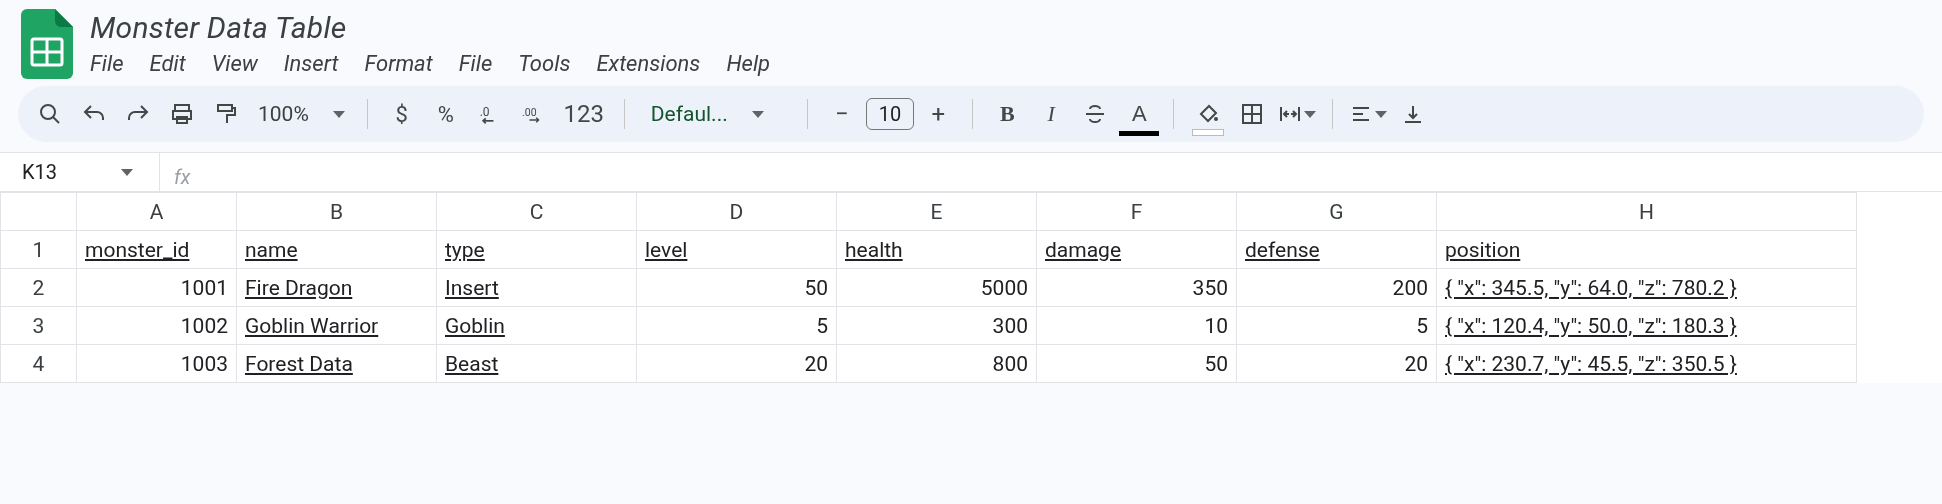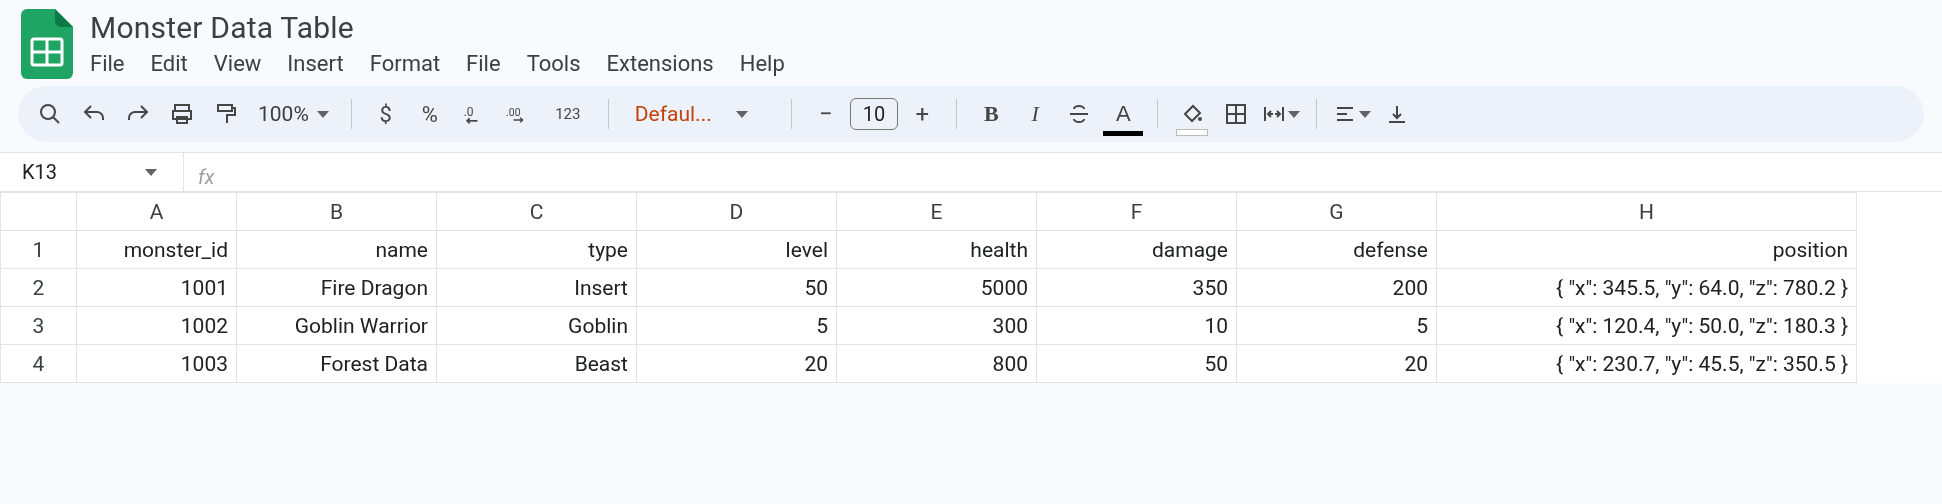--- a/index.html
+++ b/index.html
@@ -30,21 +30,21 @@
     gap: 14px;
   }
   .logo-wrap {
     width: 58px; height: 72px;
     display: flex; align-items: center; justify-content: center;
   }
   .logo {
     width: 52px; height: 70px;
     position: relative;
   }
-  .title-block { display: flex; flex-direction: column; }
+  .title-block { display: flex; flex-direction: column; font-style: italic; }
   .doc-title {
     font-size: 30px;
     color: #3c4043;
     padding: 2px 0 0 0;
     letter-spacing: 0.2px;
   }
   .menubar {
     display: flex;
     gap: 26px;
     padding: 6px 0 10px 0;
@@ -70,26 +70,26 @@
     min-width: 36px; height: 36px;
     border-radius: 6px;
     color: var(--icon);
     cursor: pointer;
   }
   .tbtn svg { width: 24px; height: 24px; stroke: currentColor; fill: none; stroke-width: 2; }
   .tdivider {
     width: 1px; height: 30px; background: var(--divider); margin: 0 8px;
   }
   .zoom {
-    display: flex; align-items: center; gap: 4px;
+    display: flex; align-items: center; gap: 20px;
     font-size: 21px; color: #3c4043; padding: 0 6px;
   }
   .font-select {
     display: flex; align-items: center; gap: 20px;
-    font-size: 21px; color: #c2410c;
+    font-size: 21px; color: #14532d;
     padding: 0 10px;
     min-width: 150px;
   }
   .size-group {
     display: flex; align-items: center; gap: 6px;
   }
   .size-box {
     border: 1.5px solid #747775;
     border-radius: 6px;
     padding: 3px 12px;
@@ -120,21 +120,21 @@
   .fxbar {
     display: flex; align-items: center;
     border-top: 1px solid var(--border);
     border-bottom: 1px solid var(--border);
     background: #fff;
     height: 40px;
   }
   .namebox {
     display: flex; align-items: center;
     padding: 0 26px 0 22px;
-    width: 184px;
+    width: 160px;
     font-size: 20px;
     color: #202124;
     border-right: 1px solid var(--border);
     height: 100%;
     gap: 14px;
     justify-content: space-between;
   }
   .fx {
     display:flex; align-items:center; gap:6px;
     padding: 0 14px;
@@ -169,21 +169,21 @@
   table.sheet th.corner {
     background:#fff;
   }
   table.sheet td.rowhdr {
     text-align: center;
     color: #3c4043;
     background:#fff;
   }
   table.sheet td.cell { color:#202124; }
   .right { text-align: right; }
-  .left { text-align: right; }
+  .left { text-align: left; text-decoration: underline; }
   
   col.c-rowhdr { width: 76px; }
   col.c-A { width: 160px; }
   col.c-B { width: 200px; }
   col.c-C { width: 200px; }
   col.c-D { width: 200px; }
   col.c-E { width: 200px; }
   col.c-F { width: 200px; }
   col.c-G { width: 200px; }
   col.c-H { width: 420px; }
@@ -264,21 +264,21 @@
           <path d="M9 17 L6 20 L9 23" stroke="#444746"></path>
     </svg>
   </div>
   <div class="tbtn">
     <svg viewBox="0 0 32 24">
       <text x="0" y="14" font-size="14" fill="#444746" stroke="none">.00</text>
       <path d="M10 20 H22" stroke="#444746"></path>
           <path d="M19 17 L22 20 L19 23" stroke="#444746"></path>
     </svg>
   </div>
-  <div class="tbtn" style="font-size:15px; min-width:48px;">123</div>
+  <div class="tbtn" style="font-size:24px; min-width:48px;">123</div>
   <div class="tdivider"></div>
   <div class="font-select">
     <span>Defaul...</span>
     <span class="tri"></span>
   </div>
   <div class="tdivider"></div>
   <div class="size-group">
     <div class="tbtn" style="font-size:24px;">−</div>
     <div class="size-box">10</div>
     <div class="tbtn" style="font-size:24px;">+</div>

